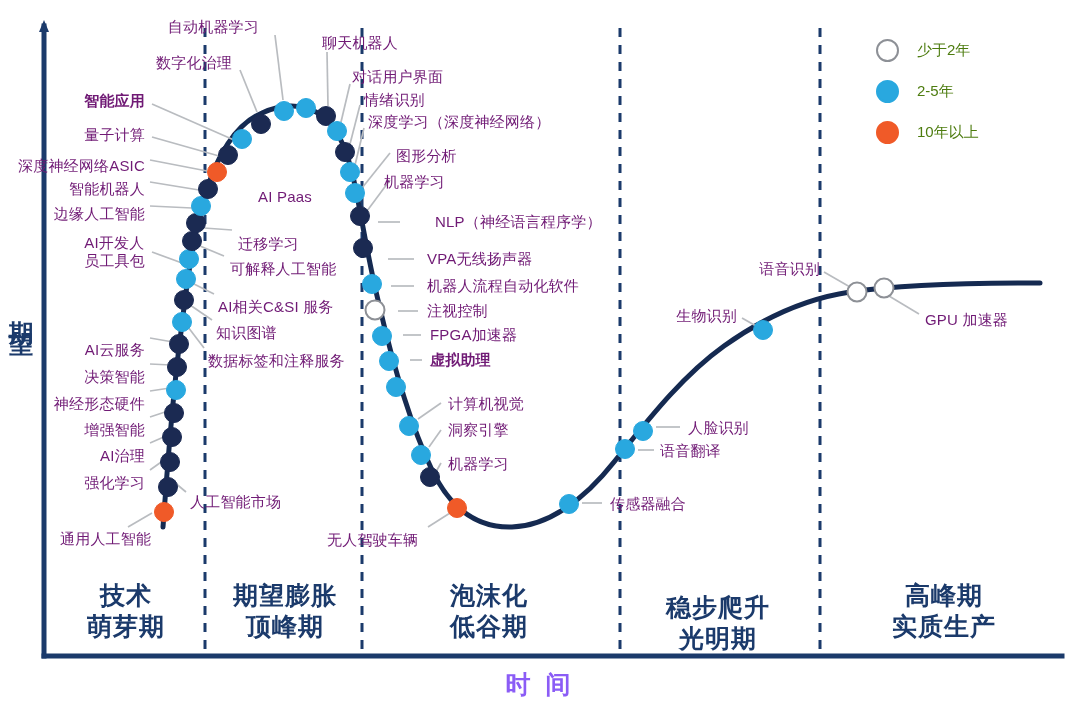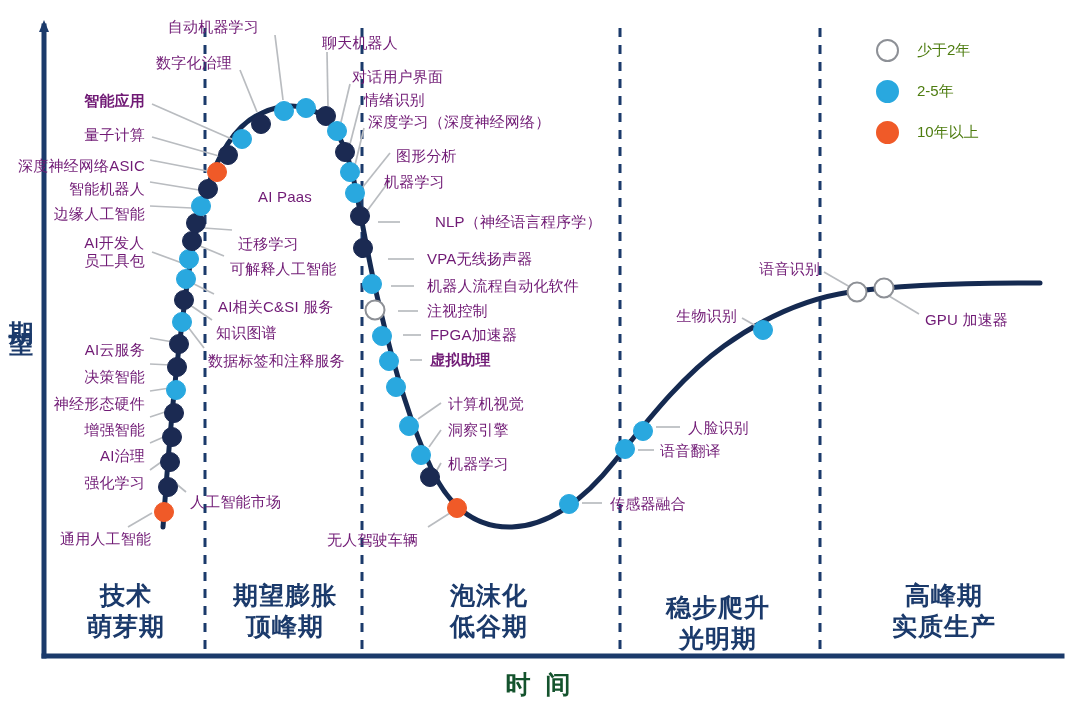--- a/index.html
+++ b/index.html
@@ -36,21 +36,21 @@
     position:absolute;
     left:6px;top:288px;
     color:#1b3a6b;font-size:25px;font-weight:bold;
     line-height:1.15;text-align:center;width:30px;
     letter-spacing:1px;
   }
   .axis-x{
     position:absolute;
     left:540px;top:668px;
     transform:translateX(-50%);
-    color:#14532d;font-size:25px;font-weight:bold;
+    color:#8b5cf6;font-size:25px;font-weight:bold;
     letter-spacing:4px;white-space:pre;
   }
   .legend{position:absolute;left:876px;top:30px;}
   .legend-row{display:flex;align-items:center;height:41px;}
   .legend-dot{width:19px;height:19px;border-radius:50%;margin-right:18px;flex:0 0 auto;}
   .legend-txt{color:#4d7c0f;font-size:15px;white-space:pre;}
 </style>
 </head>
 <body>
 

